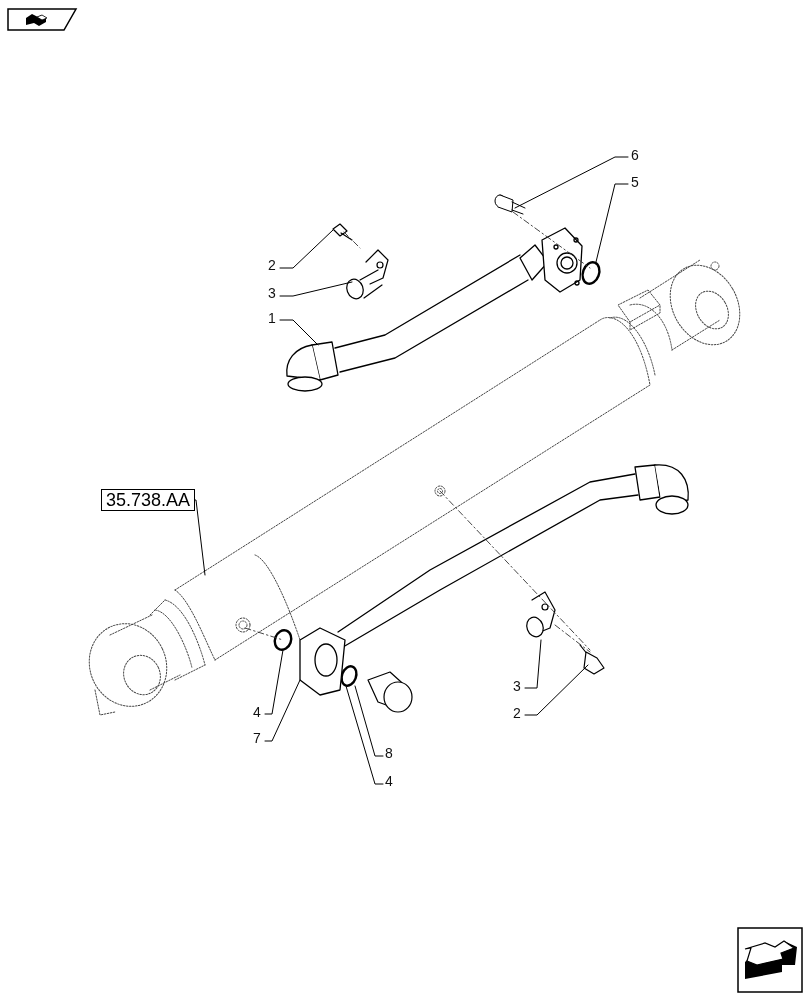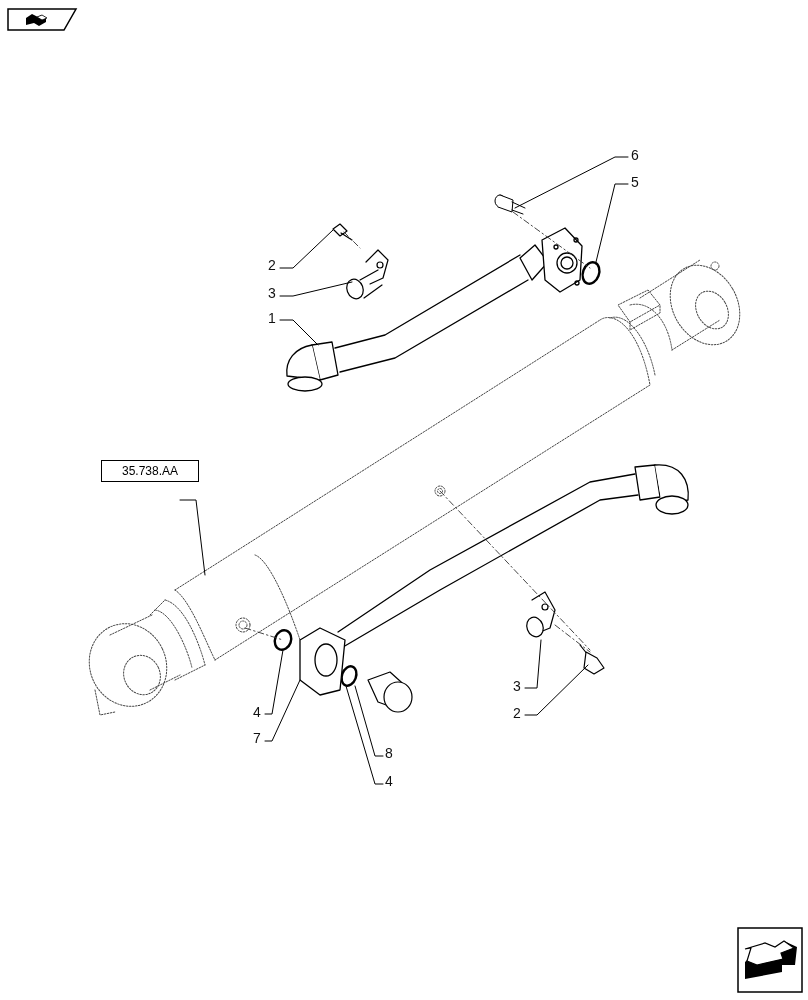--- a/index.html
+++ b/index.html
@@ -1,21 +1,21 @@
 <!DOCTYPE html>
 <html><head>
 <meta charset="utf-8">
 <style>
   html, body { margin: 0; padding: 0; background: #ffffff; }
   body { width: 808px; height: 1000px; position: relative; overflow: hidden;
          font-family: "Liberation Sans", sans-serif; color: #000; }
   .canvas { position: absolute; left: 0; top: 0; width: 808px; height: 1000px; }
   .callout { position: absolute; font-size: 14px; line-height: 14px; color: #111; }
-  .ref-box { position: absolute; left: 101px; top: 460px; padding: 2px 20px;
-             border: 1px solid #000; font-size: 12px; line-height: 16px; background: #fff; }
+  .ref-box { position: absolute; left: 101px; top: 489px; padding: 2px 4px;
+             border: 1px solid #000; font-size: 18px; line-height: 16px; background: #fff; }
   .nav-prev { position: absolute; left: 6px; top: 6px; width: 72px; height: 26px; cursor: pointer; }
   .nav-next { position: absolute; left: 737px; top: 927px; width: 66px; height: 66px; cursor: pointer; }
 </style>
 </head>
 <body>
 
 <svg class="canvas" viewBox="0 0 808 1000" xmlns="http://www.w3.org/2000/svg">
   <g fill="none" stroke="#000" stroke-linecap="round" stroke-linejoin="round">
 
     <g stroke="#444" stroke-width="1" stroke-dasharray="1.5 1.5">

